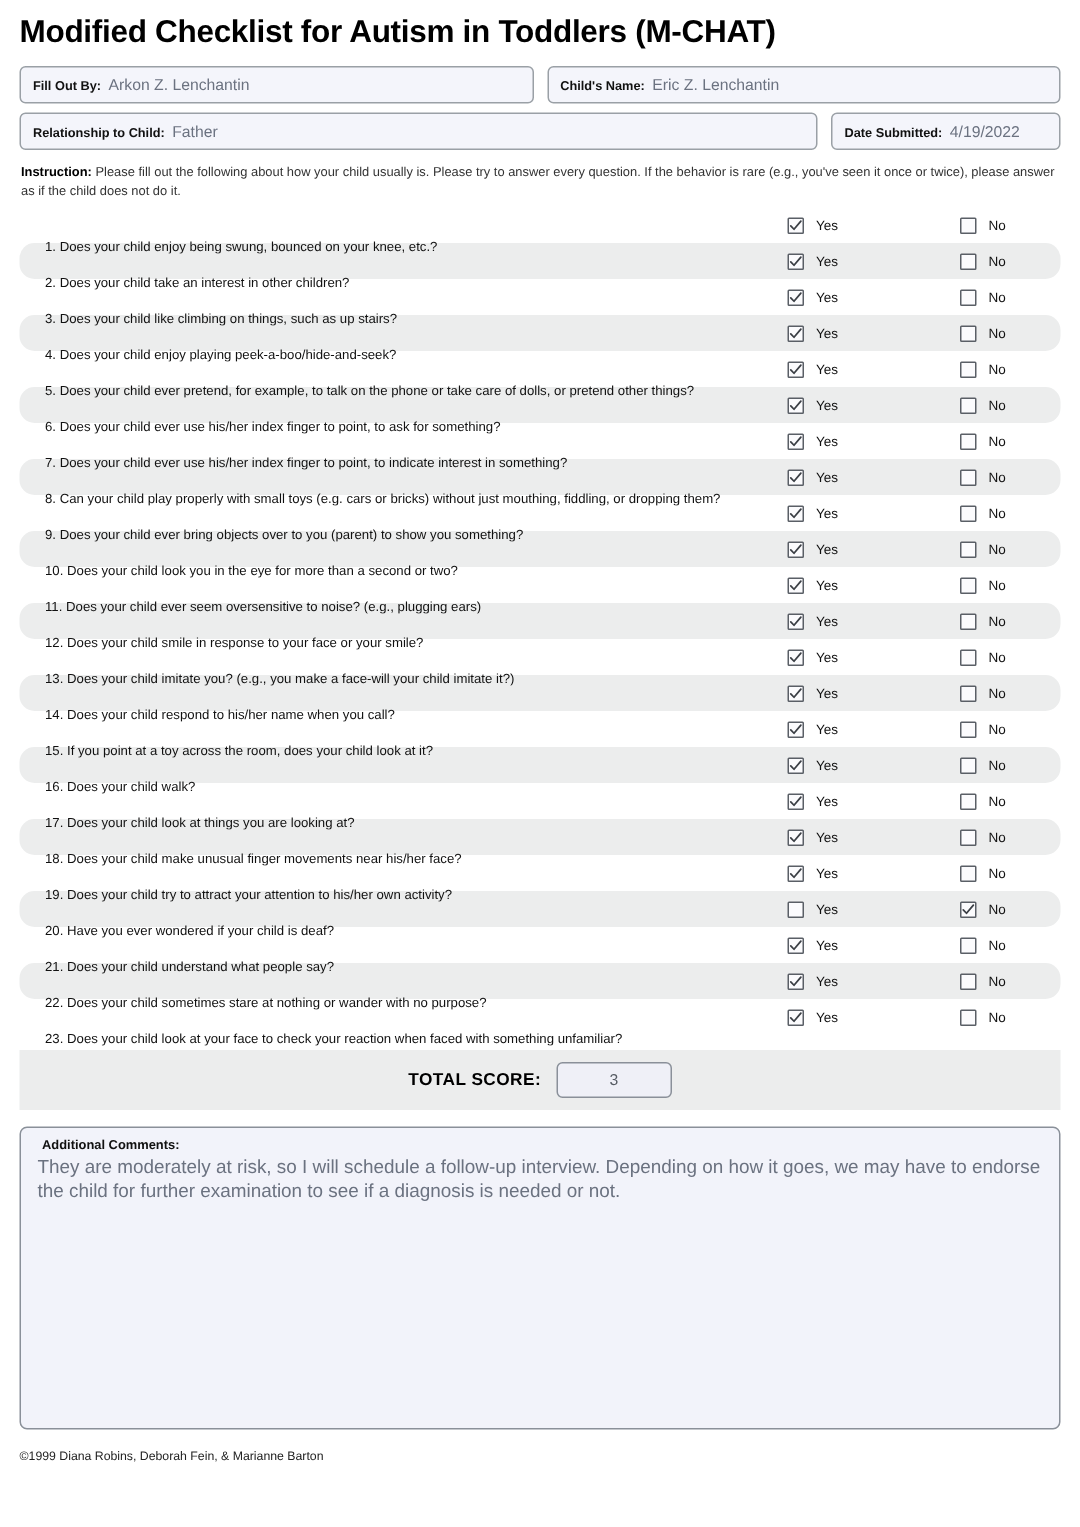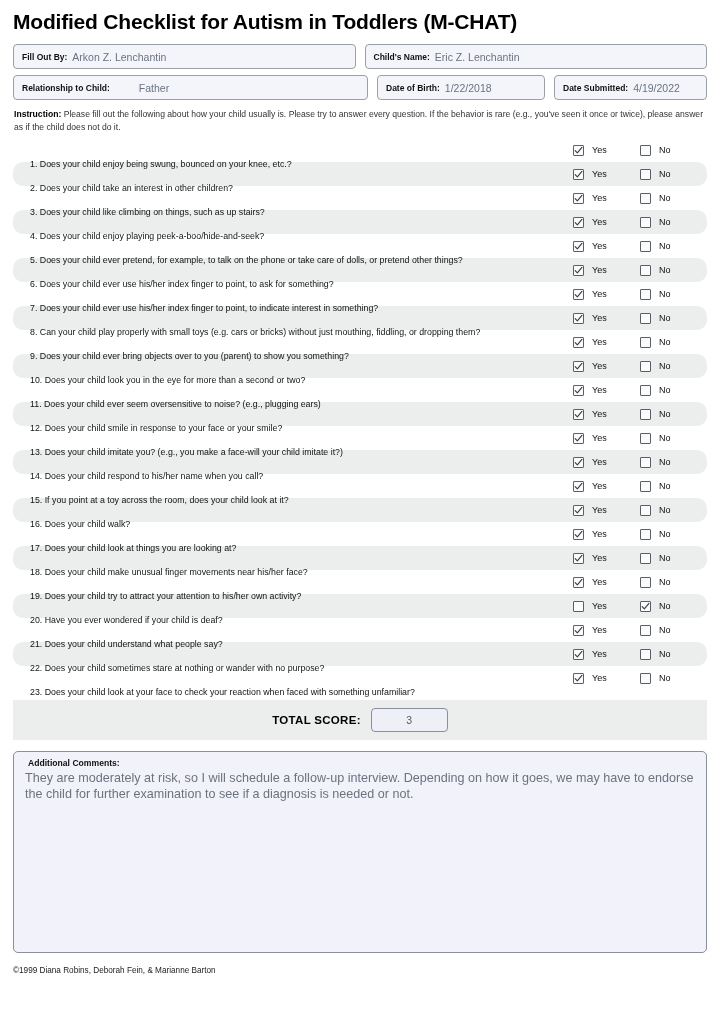--- a/index.html
+++ b/index.html
@@ -60,21 +60,21 @@
     margin-right: 5px;
     flex: none;
   }
   .field .fvalue {
     font-size: 10.5px;
     color: #6b7280;
     flex: none;
   }
   .f-childname { flex: 1 1 0; }
   .f-filloutby { flex: 1 1 0; }
-  .f-relationship { flex: 1 1 0; gap: 24px; }
+  .f-relationship { flex: 1 1 0; }
   .f-dob { width: 168px; flex: none; }
   .f-submitted { width: 153px; flex: none; }
 
   
   .instruction {
     font-size: 8.6px;
     line-height: 12.5px;
     color: #333;
     margin-top: 8px;
     margin-bottom: 5px;
@@ -97,20 +97,21 @@
     color: #111;
     padding-left: 17px;
     white-space: nowrap;
     overflow: hidden;
     margin-top: 28px;
   }
   .answers {
     flex: none;
     display: flex;
     align-items: flex-start;
+    gap: 48px;
   }
   .opt {
     display: flex;
     align-items: center;
     width: 67px;
   }
   .opt .cbox {
     width: 11px;
     height: 11px;
     box-sizing: border-box;
@@ -207,24 +208,20 @@
       <span class="flabel">Child's Name:</span>
       <span class="fvalue">Eric Z. Lenchantin</span>
     </div>
   </div>
 
   <div class="hdr-row">
     <div class="field f-relationship">
       <span class="flabel">Relationship to Child:</span>
       <span class="fvalue">Father</span>
     </div>
-    <div class="field f-dob">
-      <span class="flabel">Date of Birth:</span>
-      <span class="fvalue">1/22/2018</span>
-    </div>
     <div class="field f-submitted">
       <span class="flabel">Date Submitted:</span>
       <span class="fvalue">4/19/2022</span>
     </div>
   </div>
 
   <div class="instruction">
     <b>Instruction:</b><span> Please fill out the following about how your child usually is. Please try to answer every question. If the behavior is rare (e.g., you've seen it once or twice), please answer as if the child does not do it.</span>
   </div>
 

